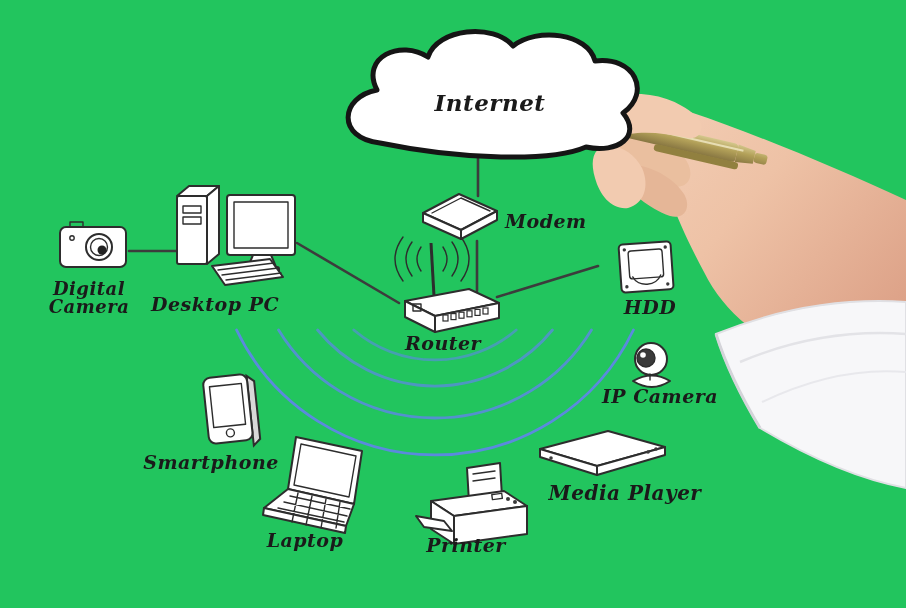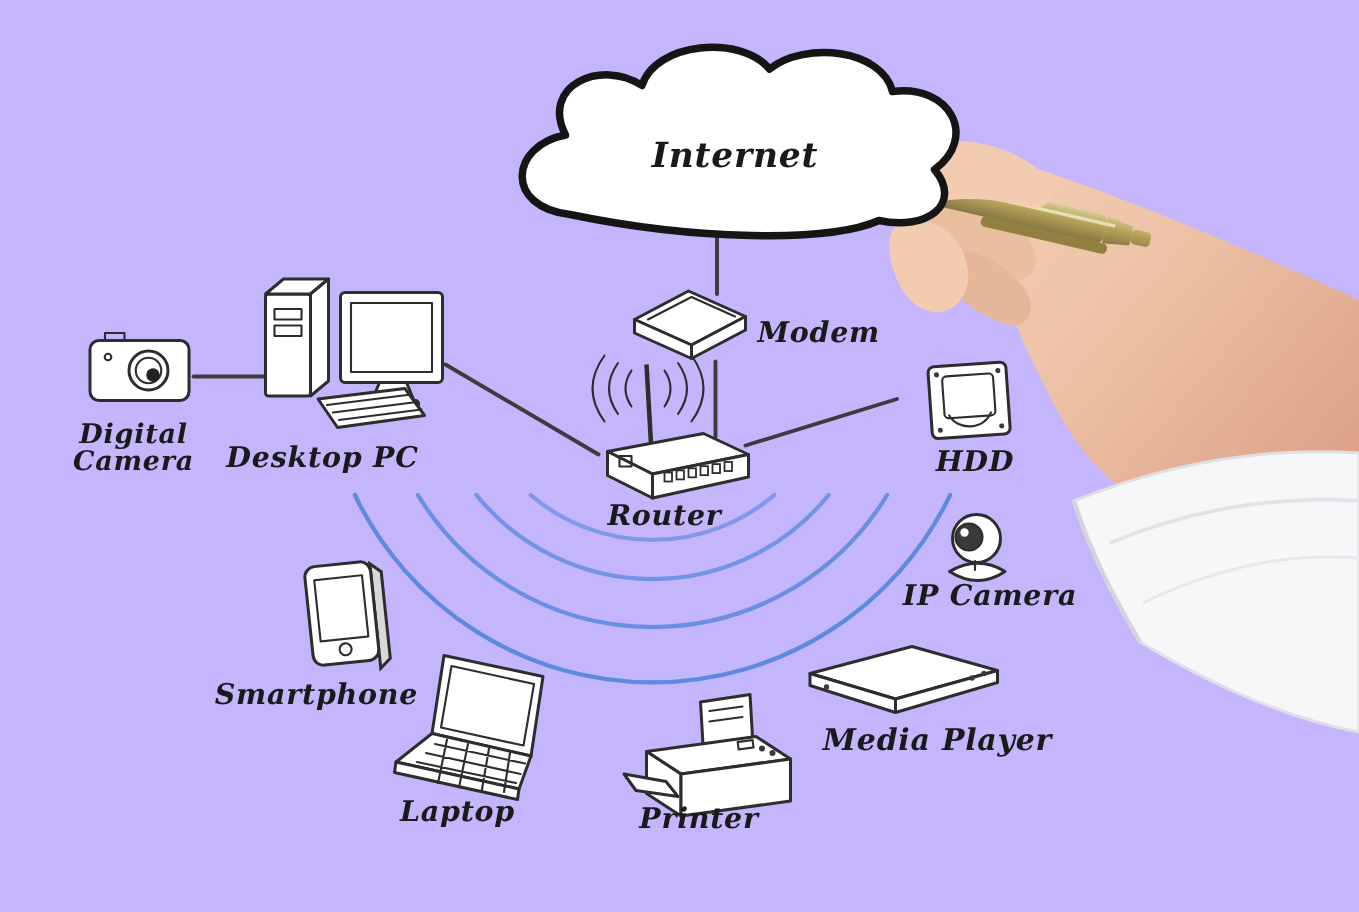--- a/index.html
+++ b/index.html
@@ -1,20 +1,20 @@
 <!DOCTYPE html>
 <html style="--line: #3c3c3c; --wifi: #5b8ade; --sketch: #2d2d2d; --pen: #b3a159; --skin: #eec2a6; --sleeve: #f7f7f9;"><head>
 <meta charset="utf-8">
 <style>
   :root{
     --line:#3c3c3c; --wifi:#5b8ade; --sketch:#2d2d2d;
     --pen:#b3a159; --skin:#eec2a6; --sleeve:#f7f7f9; --ink:#1a1a1a;
   }
   html,body{margin:0;padding:0;background:#ffffff;}
-  #stage{position:relative;width:906px;height:608px;background:#c4b5fd;overflow:hidden;}
+  #stage{position:relative;width:906px;height:608px;background:#22c55e;overflow:hidden;}
   svg{display:block;}
   .sketch{fill:#ffffff;stroke:var(--sketch);stroke-width:2;stroke-linejoin:round;stroke-linecap:round;}
   .sketch-thin{fill:none;stroke:var(--sketch);stroke-width:1.4;stroke-linejoin:round;stroke-linecap:round;}
   .sketch-dark{fill:#3a3a3a;stroke:none;}
   .lbl{font-family:"DejaVu Serif",serif;font-style:italic;font-weight:bold;fill:var(--ink);letter-spacing:.5px;}
   .fs18{font-size:18px;} .fs19{font-size:19px;} .fs20{font-size:20px;} .fs23{font-size:23px;}
 </style>
 </head>
 <body>
 

